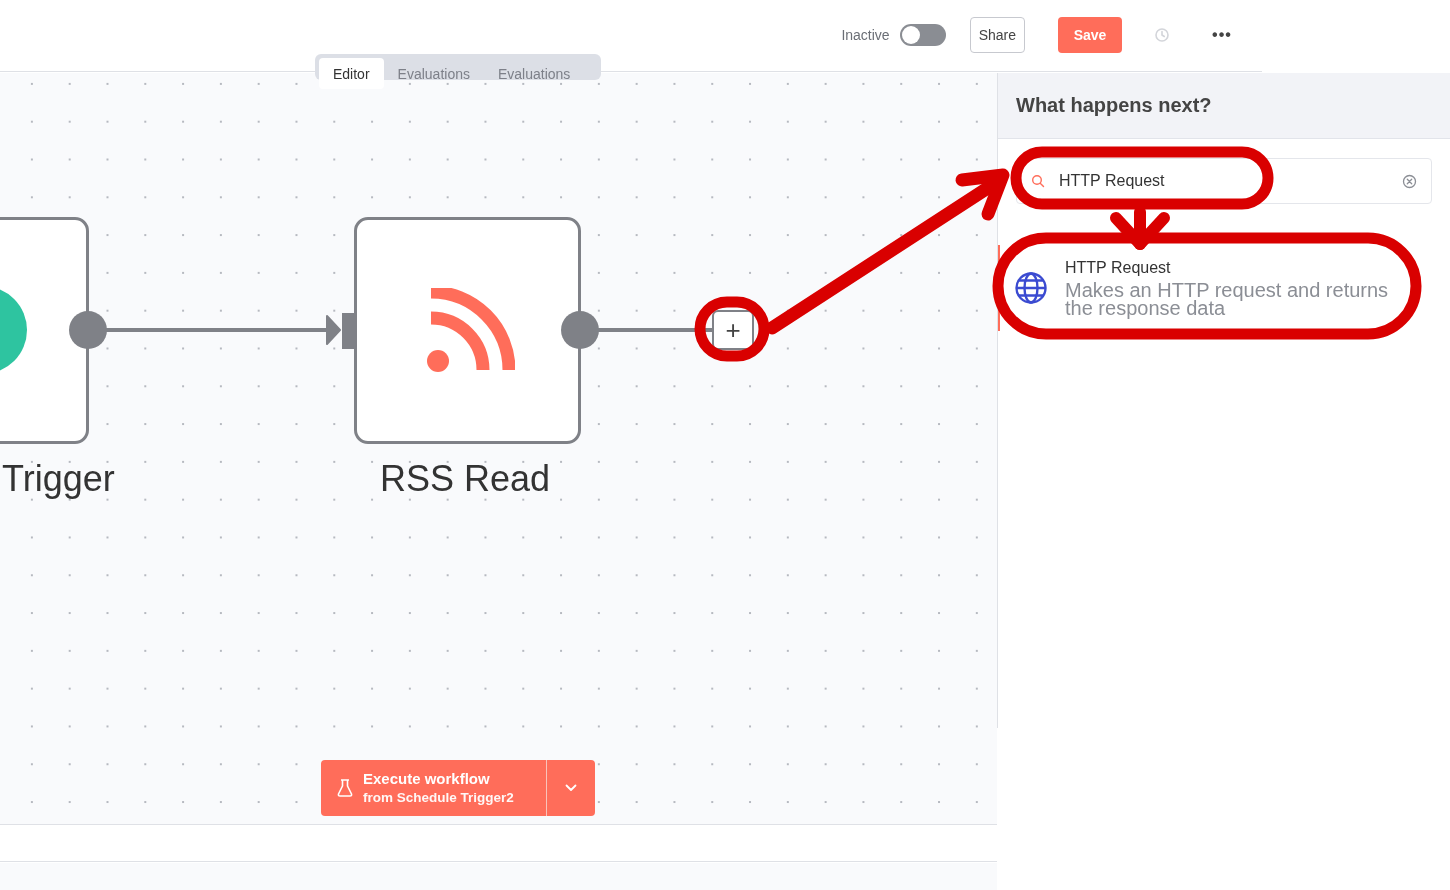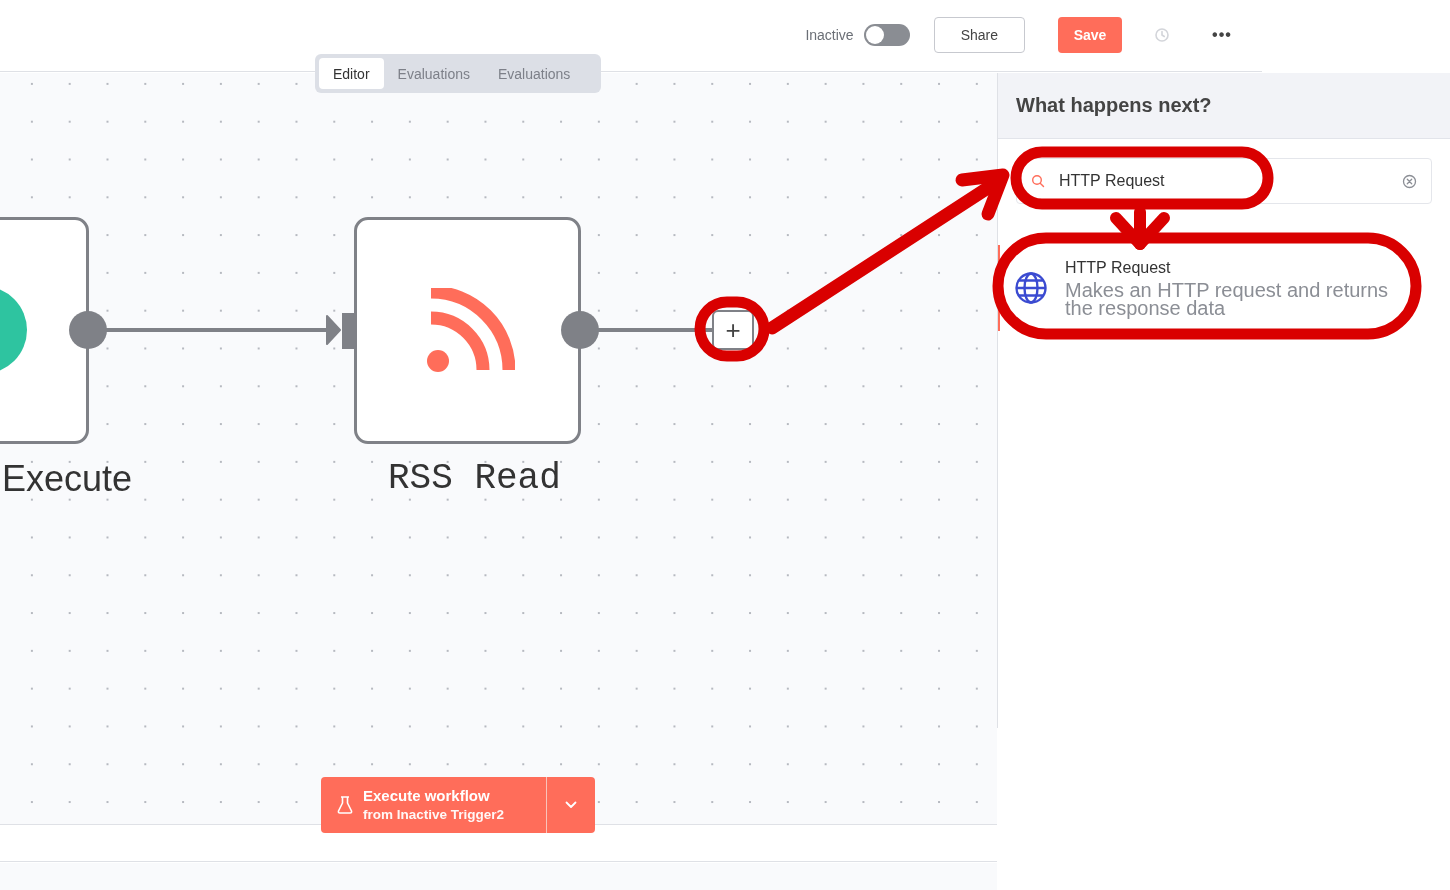--- a/index.html
+++ b/index.html
@@ -2,41 +2,41 @@
 <html><head>
 <meta charset="utf-8">
 <style>
   * { box-sizing: border-box; margin: 0; padding: 0; }
   html, body { width: 1450px; height: 890px; overflow: hidden; background: #ffffff; font-family: "Liberation Sans", "DejaVu Sans", sans-serif; color: #444; }
   .header { position: absolute; left: 0; top: 0; width: 1262px; height: 72px; background: #fff; border-bottom: 1px solid #dfe1e6; }
   .hdr-right { position: absolute; right: 0; top: 16px; height: 38px; display: flex; align-items: center; }
   .inactive-label { font-size: 14px; color: #6b6f76; margin-right: 10px; }
   .toggle { width: 46px; height: 22px; border-radius: 11px; background: #8a8d93; position: relative; margin-right: 24px; cursor: pointer; }
   .toggle .knob { position: absolute; left: 2px; top: 2px; width: 18px; height: 18px; border-radius: 50%; background: #fff; }
-  .btn-share { height: 36px; padding: 0 26px; border: 1px solid #c7c9cf; border-radius: 4px; background: #fff; font-size: 14px; color: #444; display: flex; align-items: center; margin-right: 33px; cursor: pointer; font-family: inherit; }
+  .btn-share { height: 36px; padding: 0 8px; border: 1px solid #c7c9cf; border-radius: 4px; background: #fff; font-size: 14px; color: #444; display: flex; align-items: center; margin-right: 33px; cursor: pointer; font-family: inherit; }
   .btn-save { height: 36px; width: 64px; border-radius: 4px; background: #ff6d5a; color: #fff; font-size: 14px; font-weight: bold; border: none; display: flex; align-items: center; justify-content: center; margin-right: 32px; cursor: pointer; font-family: inherit; }
   .hist-icon { width: 16px; height: 16px; margin-right: 42px; display: flex; align-items: center; justify-content: center; }
   .more { width: 20px; margin-right: 30px; font-size: 16px; color: #444; text-align: center; cursor: pointer; letter-spacing: 1px; font-weight: bold; }
 
-  .tabs { position: absolute; left: 315px; top: 54px; height: 39px; width: 286px; background: #dcdfe6; border-radius: 6px; padding: 4px; display: flex; z-index: 5; }
+  .tabs { position: absolute; left: 315px; top: 54px; height: 26px; width: 286px; background: #dcdfe6; border-radius: 6px; padding: 4px; display: flex; z-index: 5; }
   .tab { height: 31px; padding: 0 14px; display: flex; align-items: center; font-size: 14px; color: #7d8089; cursor: pointer; border-radius: 4px; }
   .tab.active { background: #fff; color: #333; }
 
   .canvas { position: absolute; left: 0; top: 73px; width: 997px; height: 752px; background-color: #f9fafc;
     background-image: radial-gradient(circle, #b6b9c0 1.1px, transparent 1.4px);
     background-size: 37.8px 37.8px; background-position: 13px -8px; overflow: hidden; }
   .node { position: absolute; background: #fff; border: 3px solid #7f8187; border-radius: 14px; }
   .node-label { position: absolute; font-size: 36px; color: #333; white-space: nowrap; }
   .handle-out { position: absolute; width: 38px; height: 38px; border-radius: 50%; background: #7f8187; }
   .edge { position: absolute; height: 4px; background: #7f8187; }
 
   .bottom-strip { position: absolute; left: 0; top: 824px; width: 997px; height: 38px; background: #fff; border-top: 1px solid #dfe1e6; border-bottom: 1px solid #dfe1e6; }
   .bottom-rest { position: absolute; left: 0; top: 863px; width: 997px; height: 27px; background: #f9fafc; }
 
-  .exec-btn { position: absolute; left: 321px; top: 777px; width: 274px; height: 56px; background: #ff6d5a; border-radius: 4px; display: flex; color: #fff; cursor: pointer; z-index: 4; }
+  .exec-btn { position: absolute; left: 321px; top: 760px; width: 274px; height: 56px; background: #ff6d5a; border-radius: 4px; display: flex; color: #fff; cursor: pointer; z-index: 4; }
   .exec-main { flex: 1; display: flex; align-items: center; padding-left: 16px; border-right: 1px solid #f9c3bb; }
   .exec-text { margin-left: 10px; line-height: 19px; }
   .exec-title { font-size: 15px; font-weight: bold; }
   .exec-sub { font-size: 13.5px; font-weight: bold; opacity: 0.95; }
   .exec-drop { width: 48px; display: flex; align-items: center; justify-content: center; }
 
   .panel { position: absolute; left: 997px; top: 73px; width: 453px; height: 655px; background: #fff; border-left: 1px solid #dfe1e6; }
   .panel-head { height: 66px; background: #f2f3f7; border-bottom: 1px solid #e2e4ea; display: flex; align-items: center; padding-left: 18px; font-size: 20px; font-weight: bold; color: #444; }
   .search { position: absolute; left: 18px; top: 85px; width: 416px; height: 46px; border: 1px solid #e4e6eb; border-radius: 4px; background: #fff; display: flex; align-items: center; padding-left: 14px; }
   .search-input { border: none; outline: none; font-size: 16px; color: #333; margin-left: 14px; width: 320px; font-family: inherit; background: transparent; }
@@ -75,52 +75,52 @@
   <div class="tab">Evaluations</div>
   <div class="tab">Evaluations</div>
 </div>
 
 <div class="canvas">
 
   <div class="node" style="left:-140px; top:144px; width:229px; height:227px;">
     <div style="position:absolute; left:76px; top:66px; width:88px; height:88px; border-radius:50%; background:#2ec4a0;"></div>
   </div>
   <div class="handle-out" style="left:69px; top:238px;"></div>
-  <div class="node-label" style="left:2px; top:385px;">Execute</div>
+  <div class="node-label" style="left:2px; top:385px;">Trigger</div>
 
   <div class="edge" style="left:100px; top:255px; width:232px;"></div>
   <svg style="position:absolute; left:326px; top:240px;" width="38" height="36">
     <path d="M1 3 L14 17 L1 31 Z" fill="#7f8187" stroke="#7f8187" stroke-width="2" stroke-linejoin="round"></path>
     <rect x="16" y="0" width="19" height="36" fill="#7f8187"></rect>
   </svg>
 
   <div class="node" style="left:354px; top:144px; width:227px; height:227px;">
     <svg style="position:absolute; left:68px; top:68px;" width="90" height="90" viewBox="0 0 90 90">
       <circle cx="13" cy="73" r="11" fill="#ff6d5a"></circle>
       <path d="M6 30 A52 52 0 0 1 58 82" fill="none" stroke="#ff6d5a" stroke-width="13" stroke-linecap="butt"></path>
       <path d="M6 4 A78 78 0 0 1 84 82" fill="none" stroke="#ff6d5a" stroke-width="13" stroke-linecap="butt"></path>
     </svg>
   </div>
   <div class="handle-out" style="left:561px; top:238px;"></div>
-  <div class="node-label" style="left:388px; top:385px;font-family:Liberation Mono, monospace;">RSS Read</div>
+  <div class="node-label" style="left:380px; top:385px;">RSS Read</div>
 
   <div class="edge" style="left:596px; top:255px; width:116px;"></div>
   <div style="position:absolute; left:712px; top:237px; width:42px; height:40px; background:#fff; border:2px solid #7f8187; border-radius:6px; display:flex; align-items:center; justify-content:center; font-size:26px; color:#444; line-height:1;">
     <span>+</span>
   </div>
 </div>
 
 <div class="exec-btn">
   <div class="exec-main">
     <svg width="16" height="20" viewBox="0 0 16 20">
       <path d="M5.5 2 V8 L1.5 16 Q1 18 3 18 H13 Q15 18 14.5 16 L10.5 8 V2 M4 2 H12" fill="none" stroke="#fff" stroke-width="1.6" stroke-linejoin="round"></path>
     </svg>
     <div class="exec-text">
       <div class="exec-title">Execute workflow</div>
-      <div class="exec-sub">from Inactive Trigger2</div>
+      <div class="exec-sub">from Schedule Trigger2</div>
     </div>
   </div>
   <div class="exec-drop">
     <svg width="12" height="8" viewBox="0 0 12 8">
         <path d="M1.5 1.5 L6 6 L10.5 1.5" fill="none" stroke="#fff" stroke-width="1.8" stroke-linecap="round" stroke-linejoin="round"></path>
       </svg>
   </div>
 </div>
 
 <div class="bottom-strip"></div>

